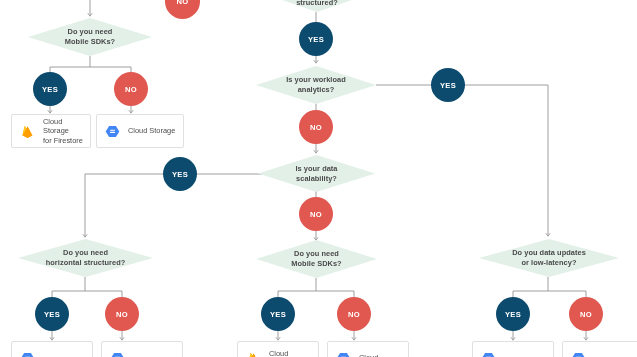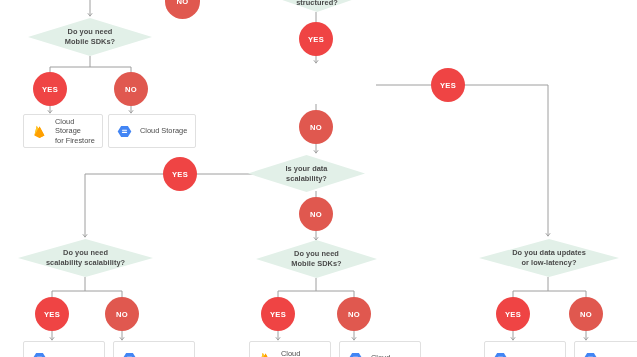--- a/index.html
+++ b/index.html
@@ -32,32 +32,31 @@
 
   
   .pill{
     border-radius:50%;
     display:flex;align-items:center;justify-content:center;
     color:#ffffff;
     font-size:7.6px;
     font-weight:bold;
     letter-spacing:.3px;
   }
-  .pill.yes{background:#ef4444;}
+  .pill.yes{background:#0c4a6e;}
   .pill.no{background:#e0584f;}
 
   
   .pbox{
     background:#ffffff;
     border:1px solid #e0e0e0;
     border-radius:2px;
     display:flex;align-items:center;
     padding:15px 7px;
     gap:7px;
-    margin-left:12px;
   }
   .pbox .plabel{
     color:#4b4b4b;
     font-size:7.4px;
     line-height:9.5px;
     font-weight:normal;
   }
   .pbox .picon{flex:0 0 auto;width:17px;height:17px;display:block;}
 
   .clipbox{overflow:hidden;}
@@ -131,32 +130,38 @@
       <span>Mobile SDKs?</span>
     </div>
   </div>
 
   <div class="node diamond" style="left:262px;top:-26px;width:110px;height:38px;">
     <div style="padding-top:20px;">
       <span>structured?</span>
     </div>
   </div>
 
-
-  <div class="node diamond" style="left:248px;top:155px;width:117px;height:37px;">
+  <div class="node diamond" style="left:256px;top:66px;width:120px;height:38px;">
+    <div>
+      <span>Is your workload</span>
+      <span>analytics?</span>
+    </div>
+  </div>
+
+  <div class="node diamond" style="left:258px;top:155px;width:117px;height:37px;">
     <div>
       <span>Is your data</span>
       <span>scalability?</span>
     </div>
   </div>
 
   <div class="node diamond" style="left:18px;top:239px;width:135px;height:38px;">
     <div>
       <span>Do you need</span>
-      <span>scalability scalability?</span>
+      <span>horizontal structured?</span>
     </div>
   </div>
 
   <div class="node diamond" style="left:256px;top:240px;width:121px;height:38px;">
     <div>
       <span>Do you need</span>
       <span>Mobile SDKs?</span>
     </div>
   </div>
 

